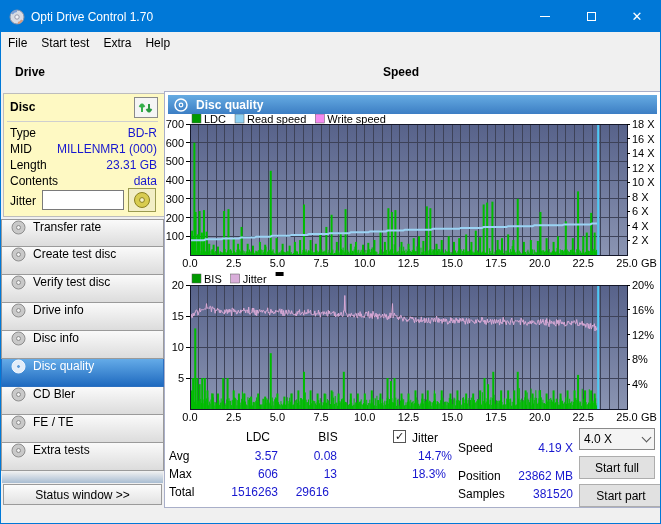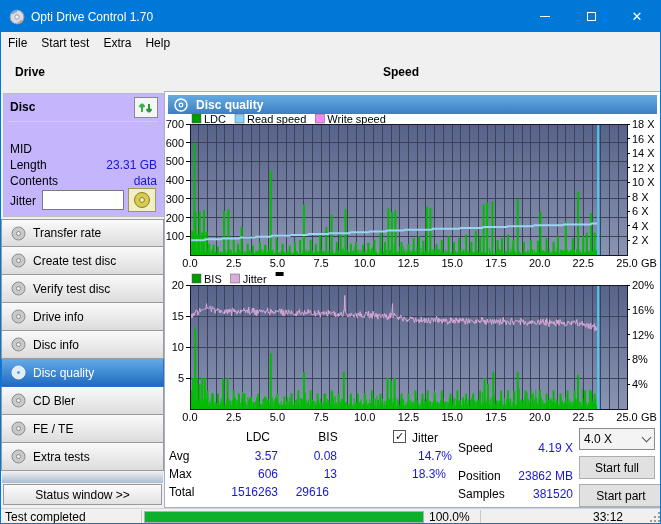--- a/index.html
+++ b/index.html
@@ -30,24 +30,24 @@
   .combo { position:absolute; background:#f4f4f4; border:1px solid #8a8a8a; display:flex;
            align-items:center; padding:0 4px; }
   .chev { width:7px; height:7px; border-right:1px solid #555; border-bottom:1px solid #555;
           transform:rotate(45deg); margin-left:auto; margin-top:-3px; }
   .toolbtn { position:absolute; display:flex; align-items:center; justify-content:center; }
   .bordered { border:1px solid #8a8a8a; background:#f5f5f5; }
   .vsep { position:absolute; width:1px; background:#c6c6c6; border-right:1px solid #fff; }
 
   
   .groupbox { position:absolute; left:2px; top:92px; width:190px; height:124px;
-              border:1px solid #bdbdbd; background:#c4b5fd; }
+              border:1px solid #bdbdbd; background:#fef9c3; }
   .grow { position:absolute; left:6px; width:147px; height:14px; display:flex; justify-content:space-between; }
   .bluetext { color:#1717cf; }
-  .sidebtn { position:absolute; left:0; width:163px; height:28px; display:flex; align-items:center;
+  .sidebtn { position:absolute; left:0; width:163px; height:28px; display:flex; align-items:flex-start;
              background:linear-gradient(#fafafa,#dcdcdc); border:1px solid #9a9a9a; border-top:none; }
   .sidebtn.first { border-top:1px solid #9a9a9a; }
   .sidebtn.active { background:linear-gradient(#64abe8,var(--active-btn,#1f6abf)); color:#fff;
                     border-color:#2a6fc0; }
   .sidebtn .icon { margin:0 7px 0 9px; display:flex; }
   .statusbtn { position:absolute; left:2px; top:483px; width:159px; height:21px;
                background:linear-gradient(#fcfcfc,#e2e2e2); border:1px solid #9a9a9a;
                display:flex; align-items:center; justify-content:center; }
 
   
@@ -188,22 +188,27 @@
     <span class="abs bold" style="left:6px;top:6px;">Disc</span>
     <div class="toolbtn bordered" style="left:130px;top:3px;width:24px;height:21px;">
       <span style="display:flex;">
         <svg width="16" height="16">
             <path d="M4 12 V4 M4 4 l-2.5 3 M4 4 l2.5 3" stroke="#35b04a" stroke-width="2" fill="none"></path>
             <path d="M11 4 V12 M11 12 l-2.5-3 M11 12 l2.5-3" stroke="#2a9a40" stroke-width="2" fill="none"></path>
           </svg>
       </span>
     </div>
     <div class="abs" style="left:3px;top:27px;width:151px;height:1px;background:#cfcfcf;"></div>
+    <div class="grow" style="top:32px;">
+      <span>Type</span>
+      <span class="bluetext">BD-R</span>
+    </div>
     <div class="grow" style="top:48px;">
       <span>MID</span>
+      <span class="bluetext">MILLENMR1 (000)</span>
     </div>
     <div class="grow" style="top:64px;">
       <span>Length</span>
       <span class="bluetext">23.31 GB</span>
     </div>
     <div class="grow" style="top:80px;">
       <span>Contents</span>
       <span class="bluetext">data</span>
     </div>
     <span class="abs" style="left:6px;top:100px;">Jitter</span>
@@ -1758,31 +1763,13 @@
       </div>
       <div class="pushbtn" style="left:414px;top:364px;width:76px;height:23px;">
         <span>Start full</span>
       </div>
       <div class="pushbtn" style="left:414px;top:392px;width:84px;height:23px;">
         <span>Start part</span>
       </div>
     </div>
   </div>
 
-  <div class="statusbar">
-    <span class="abs" style="left:4px;top:1px;">Test completed</span>
-    <div class="sbsep" style="left:140px;"></div>
-    <div class="progress">
-      <div class="fill" style="width: 100%;"></div>
-    </div>
-    <span class="abs" style="left:428px;top:1px;">100.0%</span>
-    <div class="sbsep" style="left:479px;"></div>
-    <div class="abs r" style="left:482px;top:1px;width:140px;">33:12</div>
-    <div class="grip">
-      <i style="right:0;bottom:0;position:absolute;"></i>
-        <i style="right:4px;bottom:0;position:absolute;"></i>
-        <i style="right:0;bottom:4px;position:absolute;"></i>
-        <i style="right:8px;bottom:0;position:absolute;"></i>
-        <i style="right:0;bottom:8px;position:absolute;"></i>
-        <i style="right:4px;bottom:4px;position:absolute;"></i>
-    </div>
-  </div>
 </div>
 
 </body></html>

